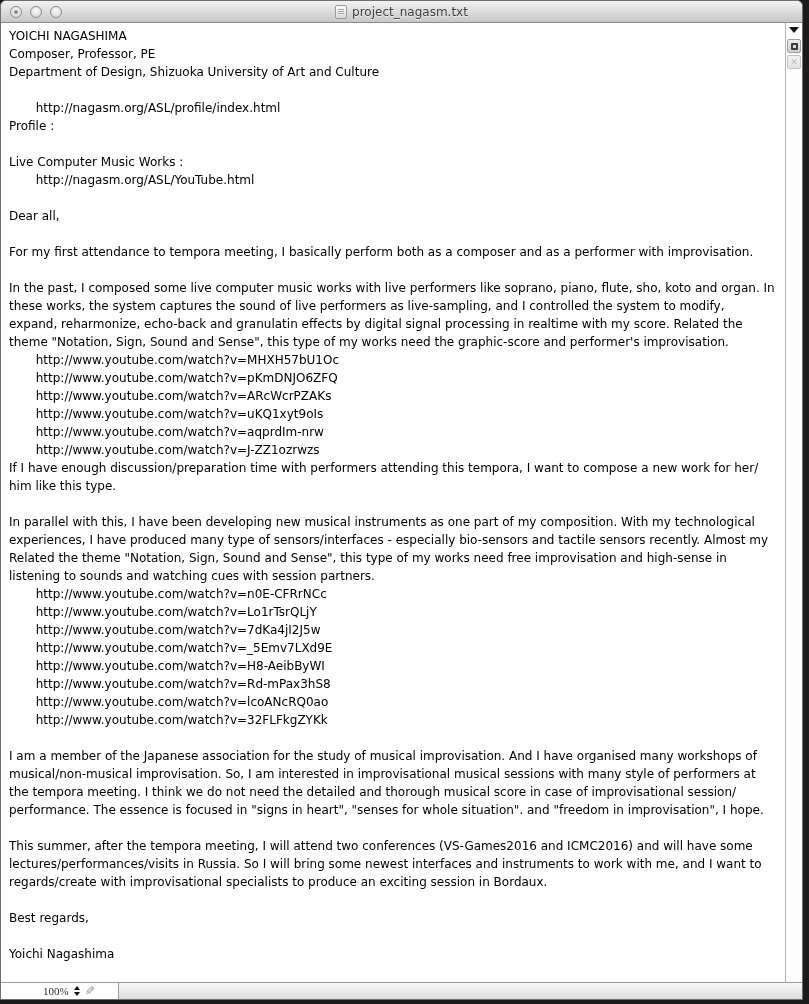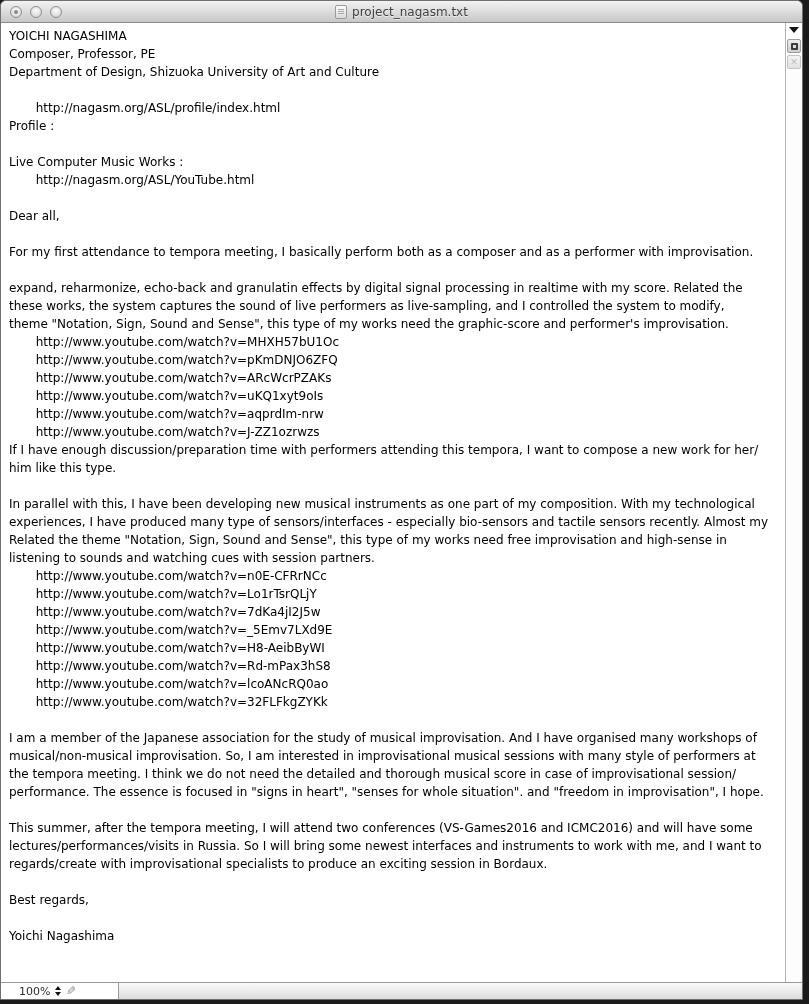--- a/index.html
+++ b/index.html
@@ -133,22 +133,23 @@
     display: flex;
     border-top: 1px solid #9a9a9a;
     background: #e9e9e9;
   }
   .zoomfield {
     flex: 0 0 118px;
     background: #fff;
     border-right: 1px solid #9a9a9a;
     display: flex;
     align-items: center;
-    padding-left: 18px;
+    padding-left: 42px;
     gap: 5px;
+    font-family: Liberation Serif, serif;
   }
   .zoom-value { font-size: 11px; color: #2e2e2e; }
   .stepper { display: flex; flex-direction: column; gap: 2px; cursor: default; }
   .stepper .up {
     width: 0; height: 0;
     border-left: 3px solid transparent;
     border-right: 3px solid transparent;
     border-bottom: 4px solid #111;
   }
   .stepper .down {
@@ -189,22 +190,23 @@
         <div class="line">	http://nagasm.org/ASL/profile/index.html</div>
         <div class="line">Profile :</div>
         <div class="line"></div>
         <div class="line">Live Computer Music Works :</div>
         <div class="line">	http://nagasm.org/ASL/YouTube.html</div>
         <div class="line"></div>
         <div class="line">Dear all,</div>
         <div class="line"></div>
         <div class="line">For my first attendance to tempora meeting, I basically perform both as a composer and as a performer with improvisation.</div>
         <div class="line"></div>
+        <div class="line">In the past, I composed some live computer music works with live performers like soprano, piano, flute, sho, koto and organ. In</div>
+        <div class="line">these works, the system captures the sound of live performers as live-sampling, and I controlled the system to modify,</div>
         <div class="line">expand, reharmonize, echo-back and granulatin effects by digital signal processing in realtime with my score. Related the</div>
-        <div class="line">these works, the system captures the sound of live performers as live-sampling, and I controlled the system to modify,</div>
         <div class="line">theme "Notation, Sign, Sound and Sense", this type of my works need the graphic-score and performer's improvisation.</div>
         <div class="line">	http://www.youtube.com/watch?v=MHXH57bU1Oc</div>
         <div class="line">	http://www.youtube.com/watch?v=pKmDNJO6ZFQ</div>
         <div class="line">	http://www.youtube.com/watch?v=ARcWcrPZAKs</div>
         <div class="line">	http://www.youtube.com/watch?v=uKQ1xyt9oIs</div>
         <div class="line">	http://www.youtube.com/watch?v=aqprdIm-nrw</div>
         <div class="line">	http://www.youtube.com/watch?v=J-ZZ1ozrwzs</div>
         <div class="line">If I have enough discussion/preparation time with performers attending this tempora, I want to compose a new work for her/</div>
         <div class="line">him like this type.</div>
         <div class="line"></div>

